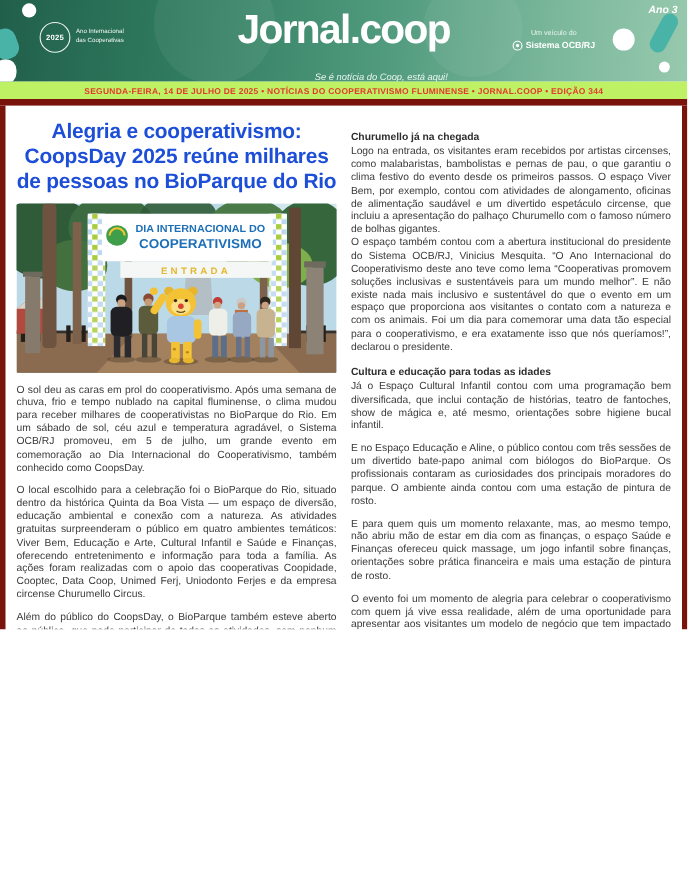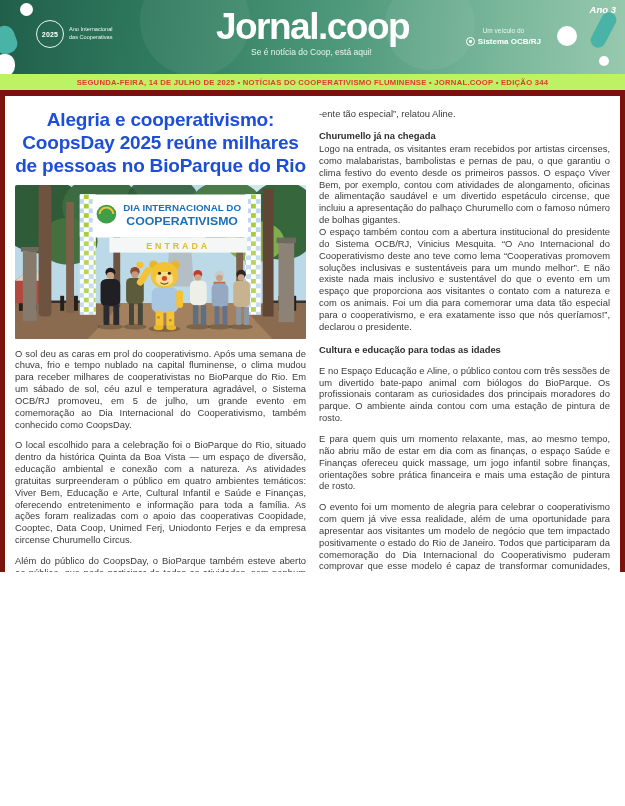--- a/index.html
+++ b/index.html
@@ -21,21 +21,21 @@
   .iyc { position: absolute; left: 36px; top: 20px; display: flex; align-items: center; gap: 5px; }
   .iyc-circle {
     width: 28px; height: 28px; border: 1.4px solid rgba(255,255,255,.92); border-radius: 50%;
     display: flex; align-items: center; justify-content: center;
     font-size: 7px; font-weight: bold; letter-spacing: .2px;
   }
   .iyc-label { font-size: 5.6px; line-height: 1.35; color: #eef7f1; }
 
   .brand { position: absolute; left: 50%; top: 8px; transform: translateX(-50%); text-align: center; }
   .brand-name { font-size: 37px; font-weight: 800; letter-spacing: -1.5px; line-height: 1; }
-  .brand-tagline { font-size: 8.5px; color: #eaf6ef; margin-top: 2px; padding-right: 2px; }
+  .brand-tagline { font-size: 8.5px; font-style: italic; color: #eaf6ef; text-align: right; margin-top: 20px; padding-right: 2px; }
 
   .ano { position: absolute; top: 4px; right: 9px; font-size: 9.5px; font-weight: 700; font-style: italic; }
 
   .vehicle { position: absolute; right: 84px; top: 27px; text-align: center; }
   .vehicle-line1 { font-size: 6.5px; color: #e9f5ee; margin-bottom: 3px; }
   .vehicle-line2 { font-size: 8px; font-weight: 700; display: flex; align-items: center; gap: 3px; justify-content: center; }
   .ocb-icon { width: 9px; height: 9px; border: 1.2px solid #fff; border-radius: 50%; display: inline-block; position: relative; }
   .ocb-icon::after { content: ""; position: absolute; left: 2.4px; top: 2.4px; width: 2.6px; height: 2.6px; background: #fff; border-radius: 50%; }
 
   
@@ -250,27 +250,27 @@
             <rect x="233" y="130" width="5" height="19" fill="#8d97a4"></rect>
         </svg>
       </figure>
 
       <p>O sol deu as caras em prol do cooperativismo. Após uma semana de chuva, frio e tempo nublado na capital fluminense, o clima mudou para receber milhares de cooperativistas no BioParque do Rio. Em um sábado de sol, céu azul e temperatura agradável, o Sistema OCB/RJ promoveu, em 5 de julho, um grande evento em comemoração ao Dia Internacional do Cooperativismo, também conhecido como CoopsDay.</p>
       <p>O local escolhido para a celebração foi o BioParque do Rio, situado dentro da histórica Quinta da Boa Vista — um espaço de diversão, educação ambiental e conexão com a natureza. As atividades gratuitas surpreenderam o público em quatro ambientes temáticos: Viver Bem, Educação e Arte, Cultural Infantil e Saúde e Finanças, oferecendo entretenimento e informação para toda a família. As ações foram realizadas com o apoio das cooperativas Coopidade, Cooptec, Data Coop, Unimed Ferj, Uniodonto Ferjes e da empresa circense Churumello Circus.</p>
       <p>Além do público do CoopsDay, o BioParque também esteve aberto ao público, que pode participar de todas as atividades, sem nenhum custo adicional, apenas arcando com o valor tradicional dos bilhetes de entrada. Para representação do Sistema OCB Nacional, esteve presente Aline Anne Braga, analista de desenvolvimento de cooperativas. “O Coops Day no BioParque foi marcado pela alegria, aprendizado e muita integração. O Sistema OCB/RJ está de parabéns pela realização dessa iniciativa, que aproximou cooperativas, comunidade e famílias em um dia leve e divertido. Foi uma experiência incrível participar e vivenciar, na prática, a força docooperativismo em um ambi-</p>
     </div>
 
     <div class="col">
-      <p class="first">-ente tão especial”, relatou Aline.</p>
 
       <h2 class="h-first">Churumello já na chegada</h2>
       <p class="tight">Logo na entrada, os visitantes eram recebidos por artistas circenses, como malabaristas, bambolistas e pernas de pau, o que garantiu o clima festivo do evento desde os primeiros passos. O espaço Viver Bem, por exemplo, contou com atividades de alongamento, oficinas de alimentação saudável e um divertido espetáculo circense, que incluiu a apresentação do palhaço Churumello com o famoso número de bolhas gigantes.</p>
       <p class="tight">O espaço também contou com a abertura institucional do presidente do Sistema OCB/RJ, Vinicius Mesquita. “O Ano Internacional do Cooperativismo deste ano teve como lema “Cooperativas promovem soluções inclusivas e sustentáveis para um mundo melhor”. E não existe nada mais inclusivo e sustentável do que o evento em um espaço que proporciona aos visitantes o contato com a natureza e com os animais. Foi um dia para comemorar uma data tão especial para o cooperativismo, e era exatamente isso que nós queríamos!”, declarou o presidente.</p>
 
       <h2>Cultura e educação para todas as idades</h2>
+      <p class="tight">Já o Espaço Cultural Infantil contou com uma programação bem diversificada, que inclui contação de histórias, teatro de fantoches, show de mágica e, até mesmo, orientações sobre higiene bucal infantil.</p>
       <p>E no Espaço Educação e Aline, o público contou com três sessões de um divertido bate-papo animal com biólogos do BioParque. Os profissionais contaram as curiosidades dos principais moradores do parque. O ambiente ainda contou com uma estação de pintura de rosto.</p>
       <p>E para quem quis um momento relaxante, mas, ao mesmo tempo, não abriu mão de estar em dia com as finanças, o espaço Saúde e Finanças ofereceu quick massage, um jogo infantil sobre finanças, orientações sobre prática financeira e mais uma estação de pintura de rosto.</p>
       <p>O evento foi um momento de alegria para celebrar o cooperativismo com quem já vive essa realidade, além de uma oportunidade para apresentar aos visitantes um modelo de negócio que tem impactado positivamente o estado do Rio de Janeiro. Todos que participaram da comemoração do Dia Internacional do Cooperativismo puderam comprovar que esse modelo é capaz de transformar comunidades, promover desenvolvimento sustentável e construir um futuro mais justo e colaborativo para todos.</p>
     </div>
   </main>
 
   <footer class="page-footer">
     <span class="decor circle" style="left:497px; top:17px; width:15px; height:15px;"></span>
     <span class="decor teal-comma" style="left:519px; top:6px; width:12px; height:28px; transform:rotate(25deg);"></span>
     <span class="decor teal-comma" style="left:543px; top:22px; width:16px; height:18px; border-radius:45%;"></span>

